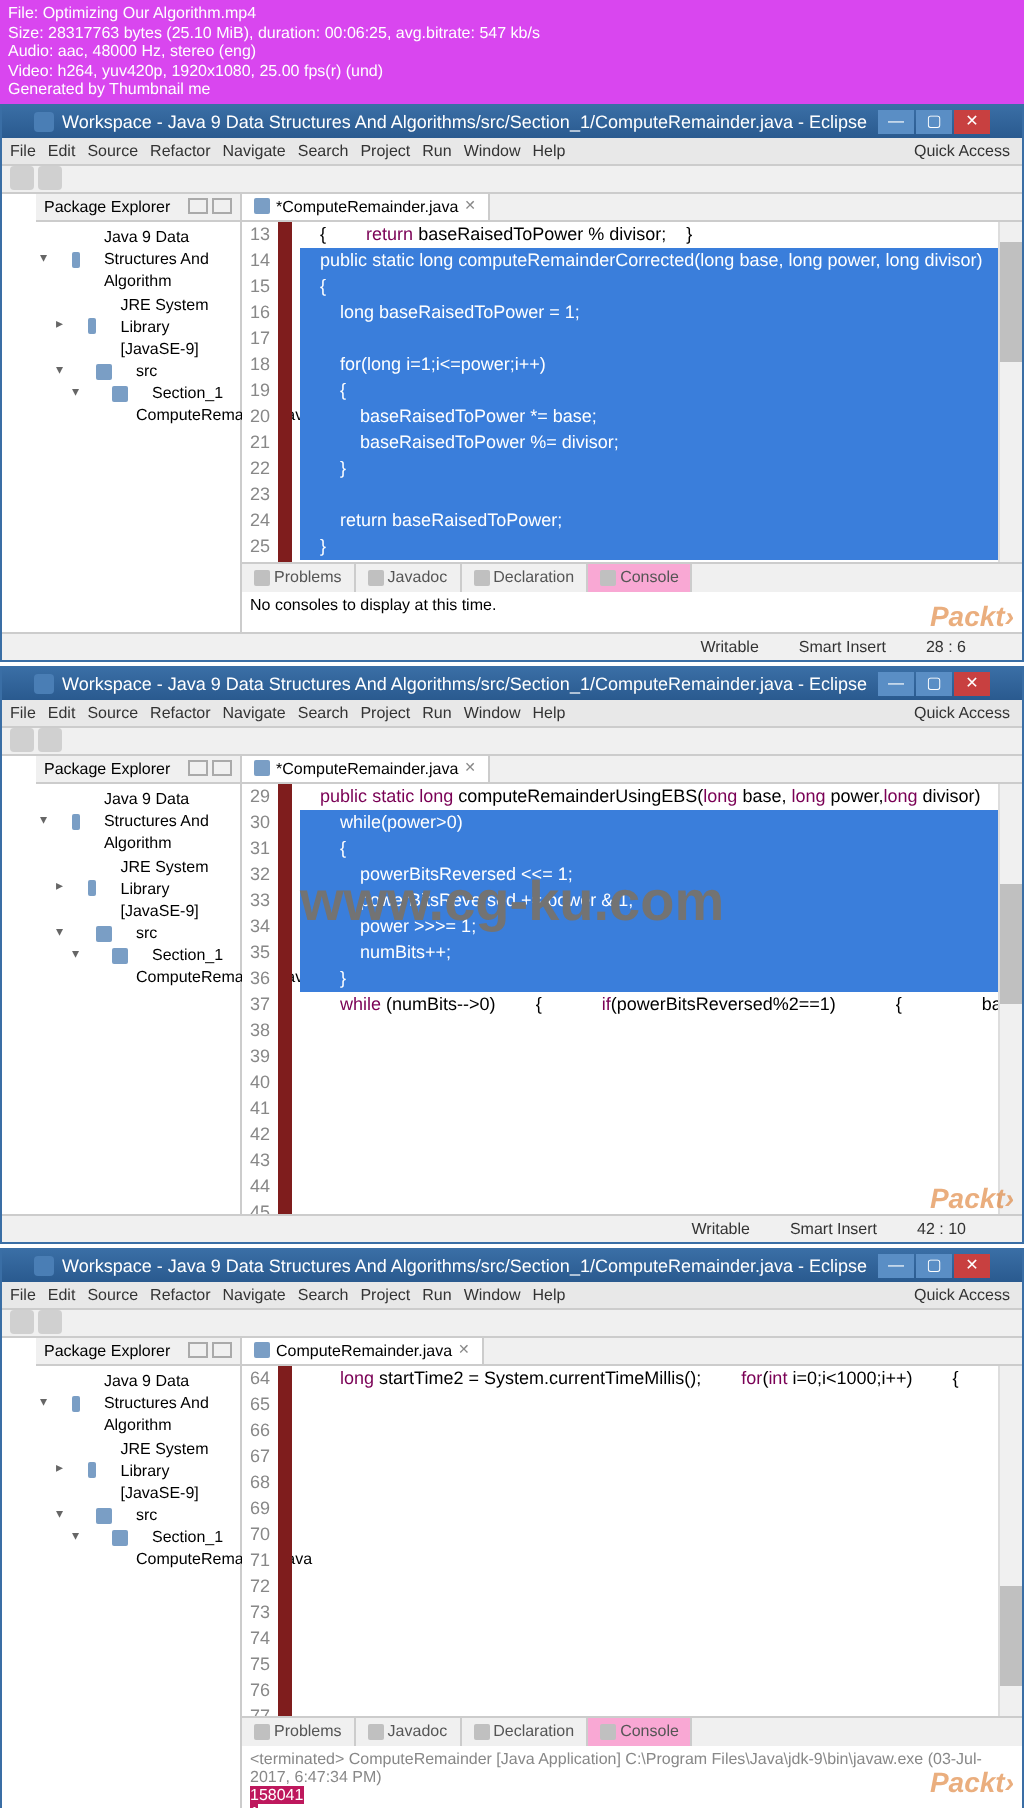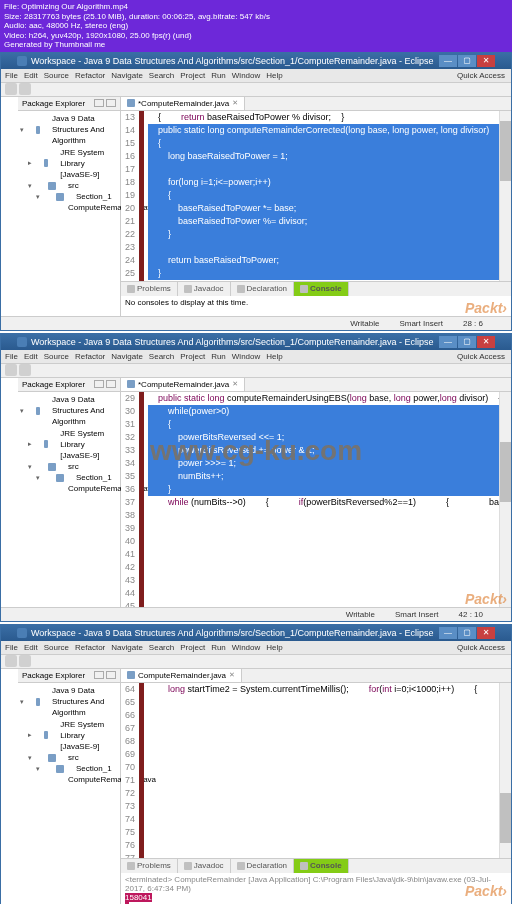--- a/index.html
+++ b/index.html
@@ -1,17 +1,17 @@
 <!DOCTYPE html>
 <html><head>
 <meta charset="utf-8">
 <style>
 * { margin: 0; padding: 0; box-sizing: border-box; font-family: "Segoe UI", Tahoma, sans-serif; }
 body { width: 512px; background: #fff; font-size: 9px; }
-.meta { background: #6d28d9; color: #fff; padding: 2px 4px; font-size: 8px; line-height: 1.2; }
+.meta { background: #d946ef; color: #fff; padding: 2px 4px; font-size: 8px; line-height: 1.2; }
 .watermark { position: absolute; font-size: 28px; color: #737373; font-weight: bold; left: 150px; z-index: 100; pointer-events: none; }
 .watermark.w1 { top: 435px; } 
 .eclipse-window { position: relative; border: 1px solid #3a6ea5; margin-bottom: 2px; }
 .titlebar { background: linear-gradient(#3a6ea5, #2a5a8f); color: #fff; height: 16px; display: flex; align-items: center; padding: 0 16px; }
 .titlebar .ticon { width: 10px; height: 10px; background: #4a7eb5; border-radius: 2px; margin-right: 4px; }
 .titlebar .tbtns { margin-left: auto; display: flex; gap: 1px; }
 .titlebar .tbtn { width: 18px; height: 12px; background: #5a8ec5; display: flex; align-items: center; justify-content: center; font-size: 8px; color: #fff; cursor: pointer; }
 .titlebar .tbtn.close { background: #c84040; }
 .menubar { background: #e8e8e8; height: 14px; display: flex; align-items: center; padding: 0 4px; gap: 6px; font-size: 8px; border-bottom: 1px solid #ccc; }
 .menubar span { cursor: pointer; color: #333; }
@@ -29,32 +29,32 @@
 .tree .node.d2 { padding-left: 16px; }
 .tree .node.d3 { padding-left: 24px; }
 .tree .arrow { width: 8px; font-size: 7px; color: #666; }
 .tree .ticon { width: 8px; height: 8px; background: #7a9ec5; border-radius: 1px; }
 .editor-area { flex: 1; display: flex; flex-direction: column; min-width: 0; }
 .editor-tabs { background: #f0f0f0; border-bottom: 1px solid #ccc; display: flex; height: 14px; }
 .editor-tab { background: #fff; border-right: 1px solid #ccc; padding: 1px 6px; font-size: 8px; display: flex; align-items: center; gap: 3px; cursor: pointer; }
 .editor-tab .ticon { width: 8px; height: 8px; background: #7a9ec5; border-radius: 1px; }
 .editor-tab .closex { color: #888; font-size: 7px; cursor: pointer; }
 .code-area { display: flex; font-family: Consolas, monospace; font-size: 9px; line-height: 13px; overflow: hidden; position: relative; }
-.gutter { background: #fff; border-right: 5px solid #7f1d1d; text-align: right; padding: 0 4px; color: #888; min-width: 18px; }
+.gutter { background: #fff; border-right: 7px solid #7f1d1d; text-align: right; padding: 0 4px; color: #888; min-width: 18px; }
 .code { flex: 1; white-space: pre; padding-left: 4px; overflow-x: auto; }
 .code .line { height: 13px; }
 .code .sel { background: #3a7edb; color: #fff; display: block; }
 .code .sel .kw, .code .sel .str { color: #fff !important; }
 .kw { color: #7a0055; font-weight: normal; }
 .scrollbar-v { width: 12px; background: #f0f0f0; border-left: 1px solid #ddd; position: relative; }
 .scrollbar-v .thumb { background: #c0c0c0; position: absolute; width: 100%; }
 .console-area { border-top: 1px solid #ccc; }
 .console-tabs { background: #f0f0f0; display: flex; height: 14px; font-size: 8px; }
 .console-tab { padding: 1px 6px; border-right: 1px solid #ccc; cursor: pointer; color: #555; display: flex; align-items: center; gap: 2px; }
-.console-tab.active { background: #84cc16; font-weight: bold; }
+.console-tab.active { background: #f9a8d4; }
 .console-tab .ticon { width: 8px; height: 8px; background: #c0c0c0; border-radius: 1px; }
 .console-body { padding: 2px 4px; font-size: 8px; min-height: 20px; font-family: Consolas, monospace; }
 .console-body .sel-out { background: #be185d; color: #fff; display: inline-block; }
 .statusbar { background: #f0f0f0; border-top: 1px solid #ccc; height: 14px; display: flex; align-items: center; padding: 0 8px; font-size: 8px; color: #333; }
 .statusbar .s-item { margin-right: 20px; }
 .packt { position: absolute; right: 4px; bottom: 14px; color: rgba(220,120,40,0.6); font-size: 14px; font-style: italic; font-weight: bold; }
 </style>
 </head>
 <body>
 

